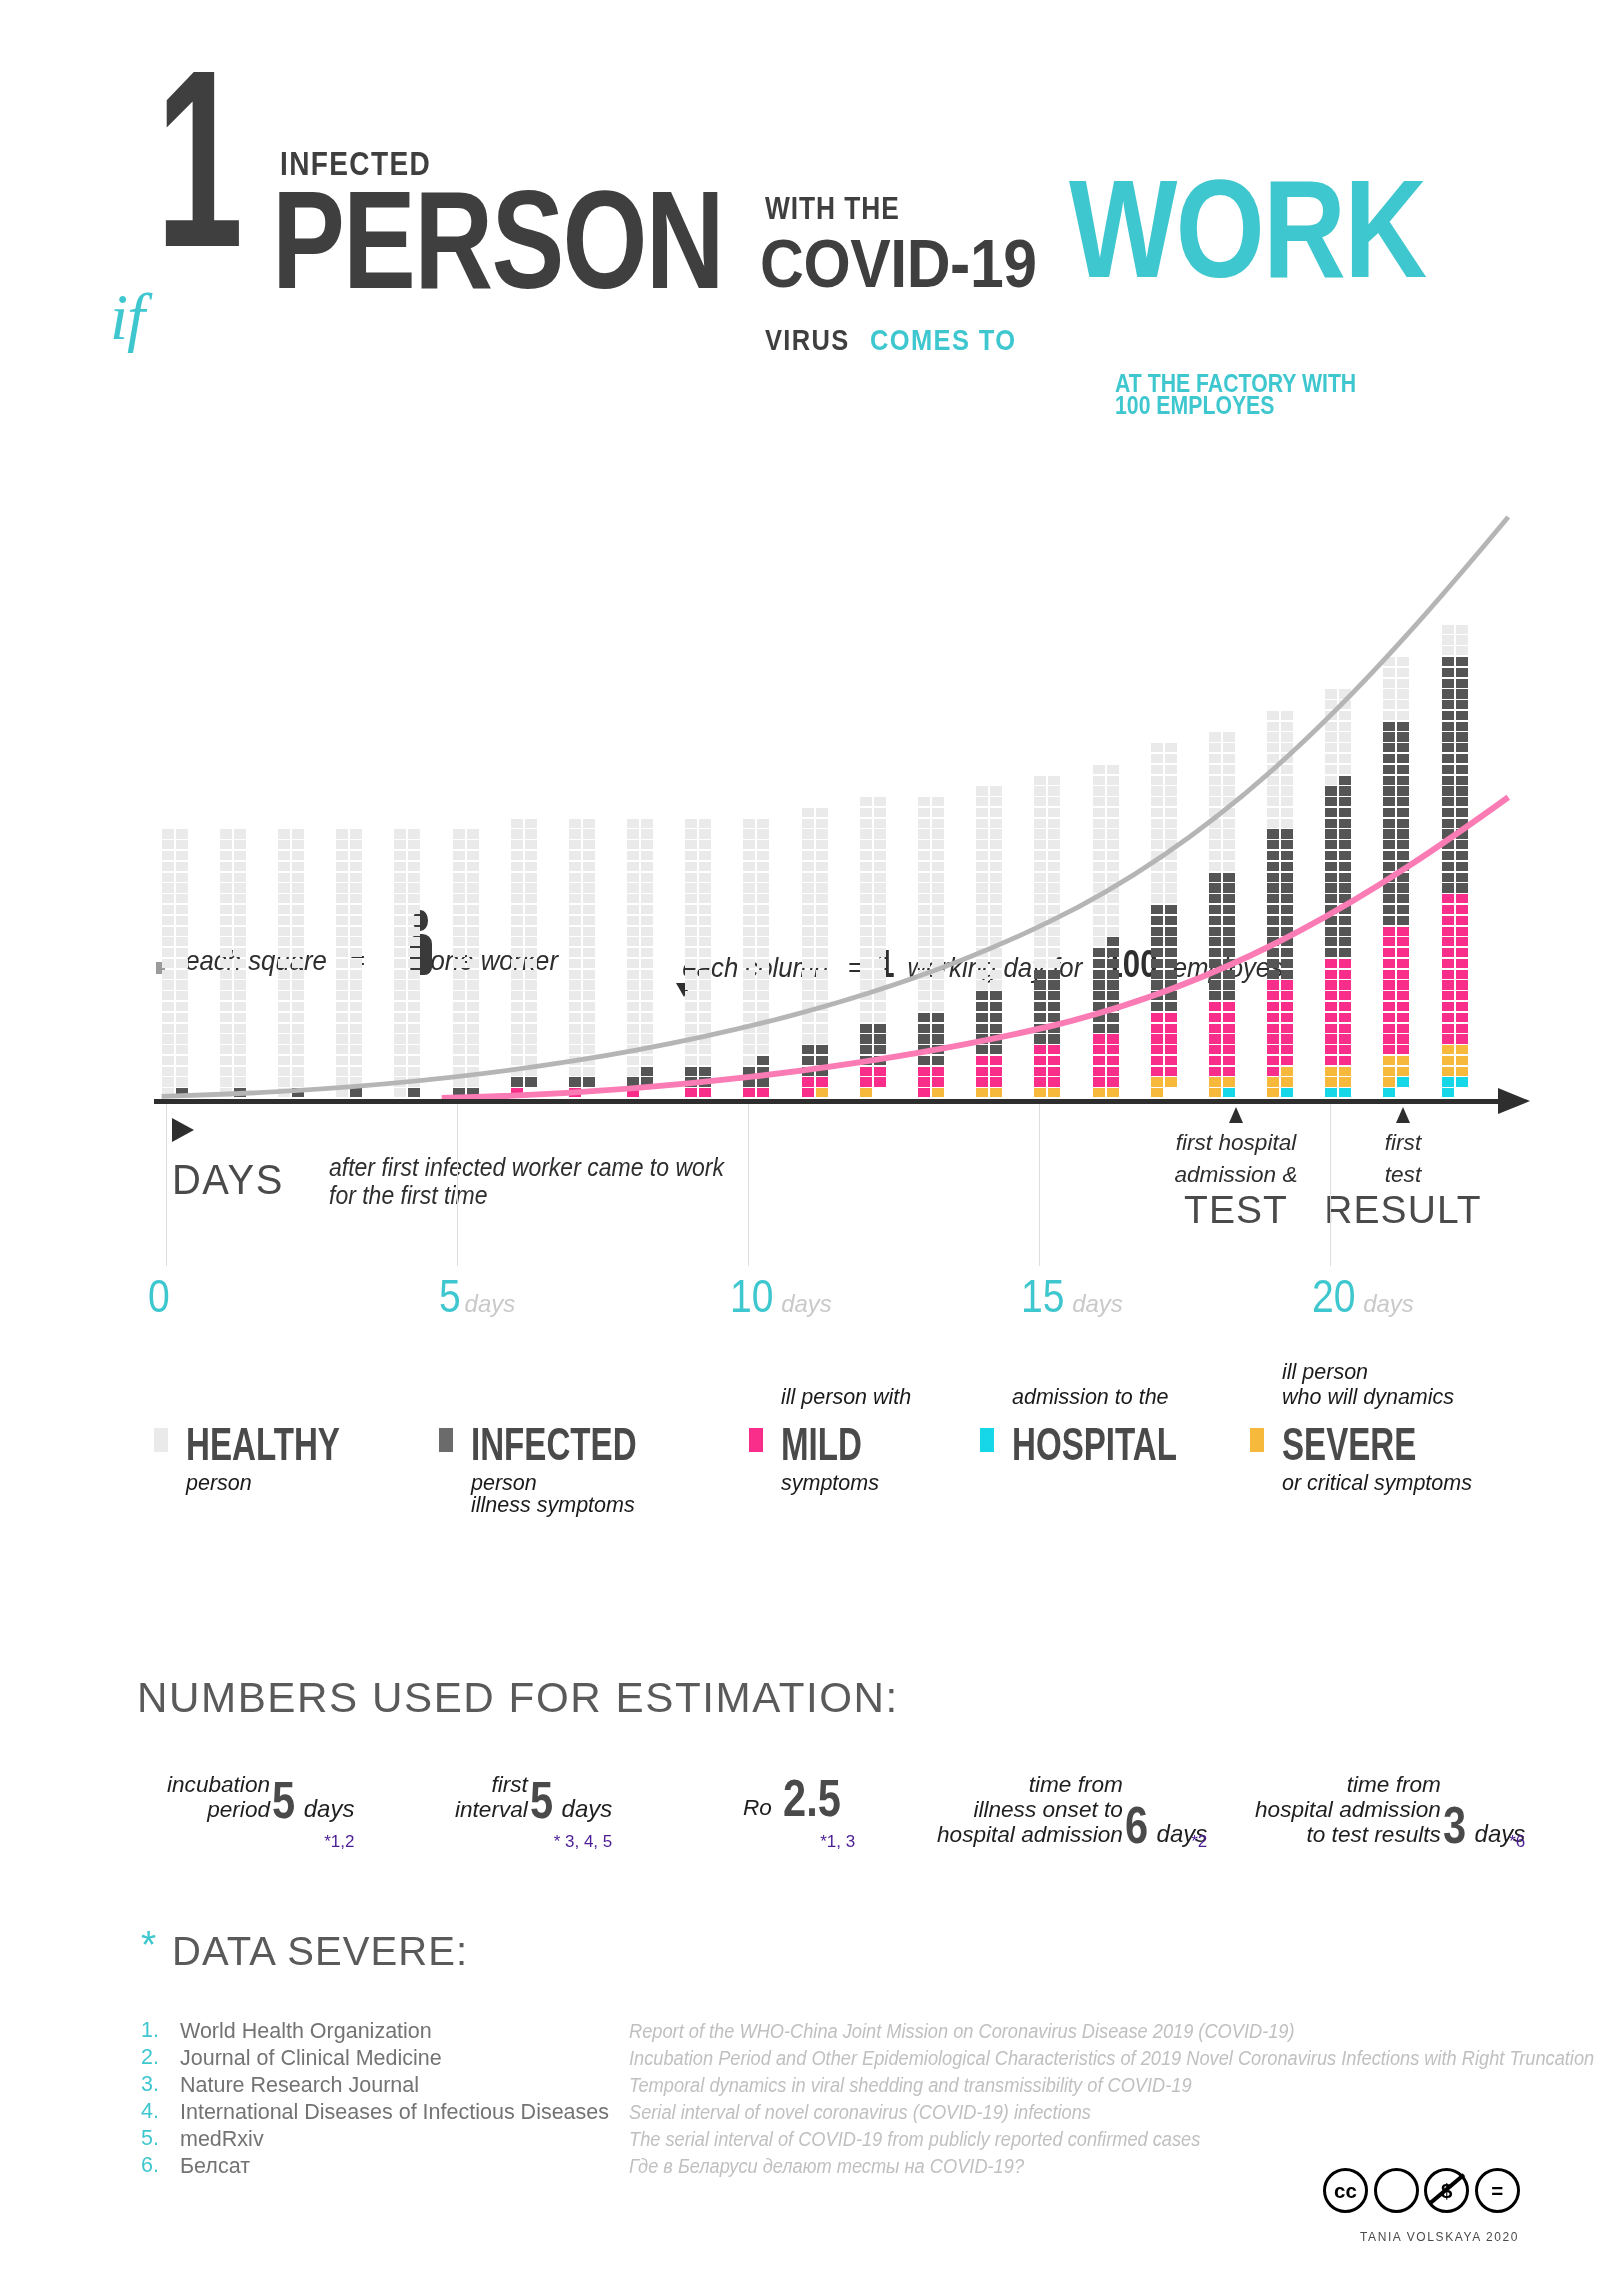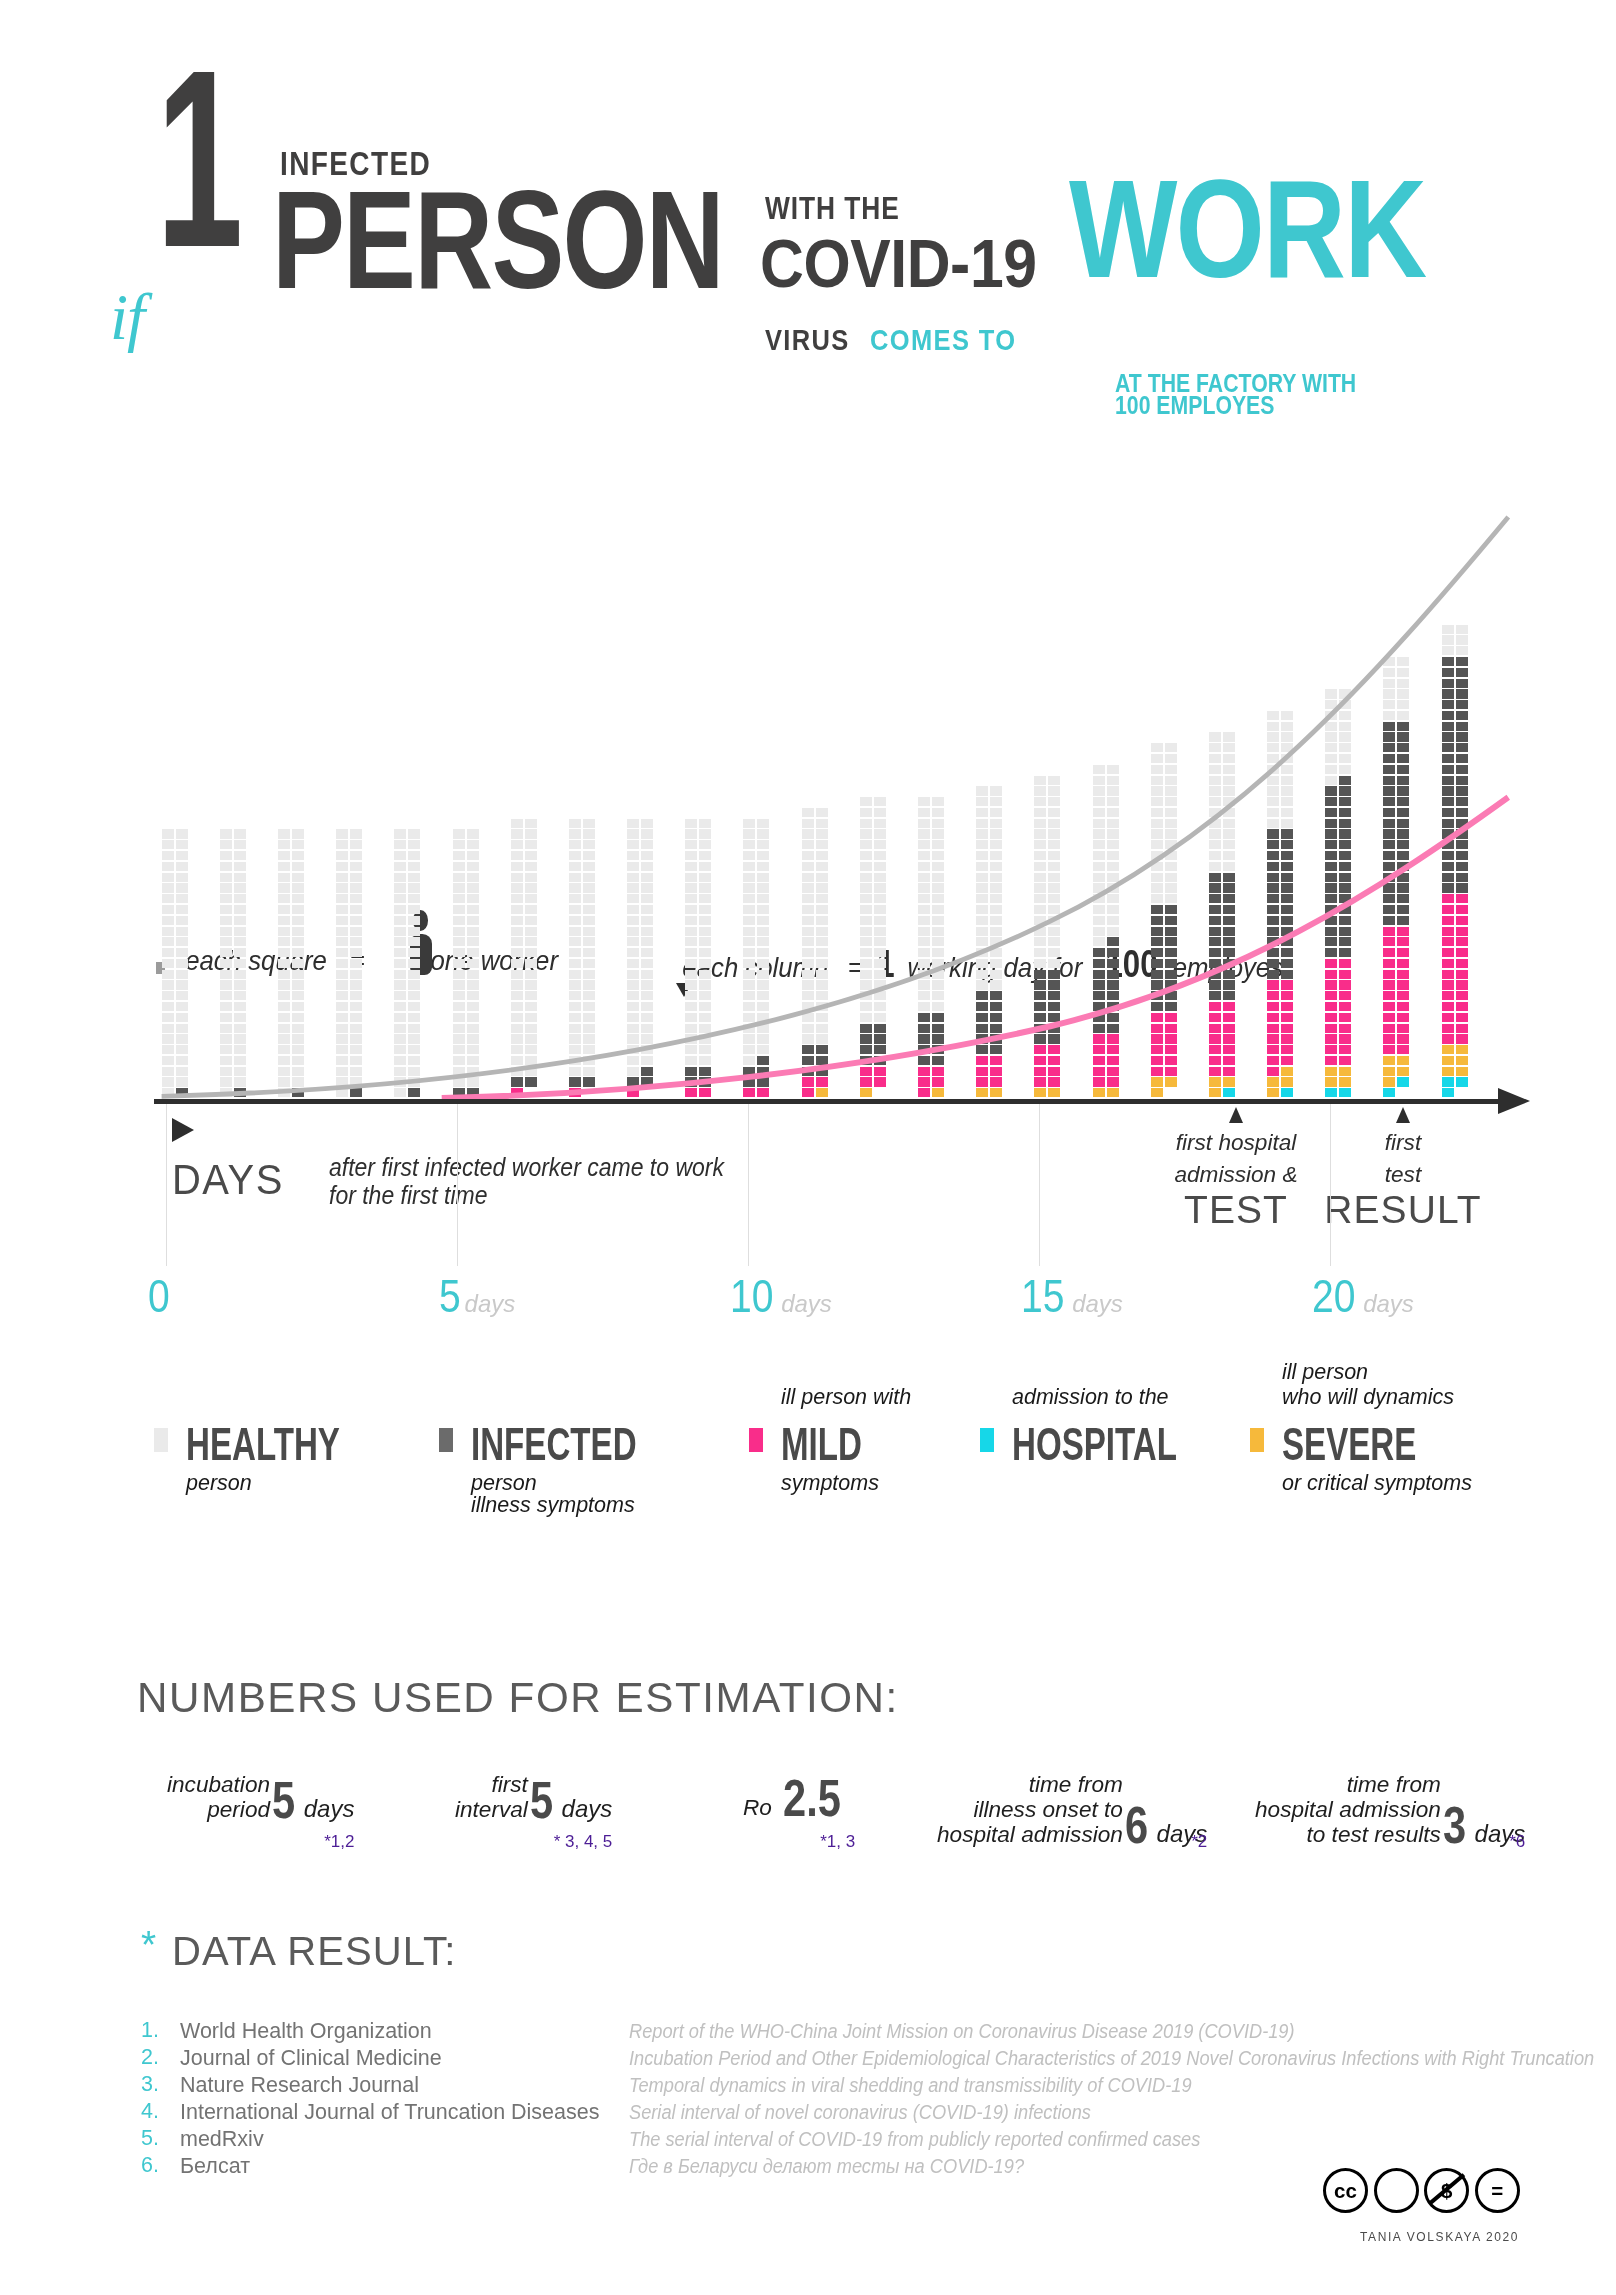--- a/index.html
+++ b/index.html
@@ -1688,40 +1688,40 @@
     <span>time from</span><br>
     <span>hospital admission</span><br>
     <span>to test results</span>
   </span>
   <span class="val">3</span>
   <span class="unit">days</span>
   <span class="ref">*6</span>
 </div>
 
 <div id="src-star">*</div>
-<div id="src-title">DATA RESULT:</div>
+<div id="src-title">DATA SEVERE:</div>
 <div id="src-list">
     <div class="srow">
       <span class="n">1.</span>
       <span class="org">World Health Organization</span>
       <span class="ttl">Report of the WHO-China Joint Mission on Coronavirus Disease 2019 (COVID-19)</span>
     </div>
     <div class="srow">
       <span class="n">2.</span>
       <span class="org">Journal of Clinical Medicine</span>
       <span class="ttl">Incubation Period and Other Epidemiological Characteristics of 2019 Novel Coronavirus Infections with Right Truncation</span>
     </div>
     <div class="srow">
       <span class="n">3.</span>
       <span class="org">Nature Research Journal</span>
       <span class="ttl">Temporal dynamics in viral shedding and transmissibility of COVID-19</span>
     </div>
     <div class="srow">
       <span class="n">4.</span>
-      <span class="org">International Journal of Truncation Diseases</span>
+      <span class="org">International Diseases of Infectious Diseases</span>
       <span class="ttl">Serial interval of novel coronavirus (COVID-19) infections</span>
     </div>
     <div class="srow">
       <span class="n">5.</span>
       <span class="org">medRxiv</span>
       <span class="ttl">The serial interval of COVID-19 from publicly reported confirmed cases</span>
     </div>
     <div class="srow">
       <span class="n">6.</span>
       <span class="org">Белсат</span>

